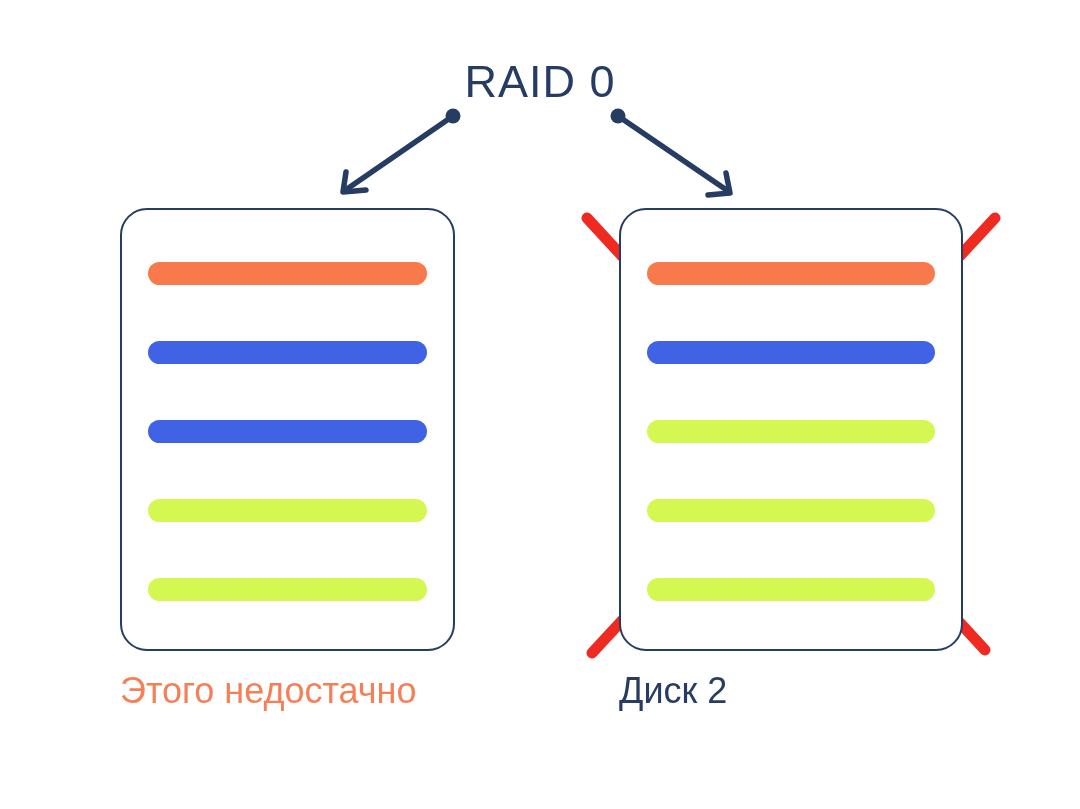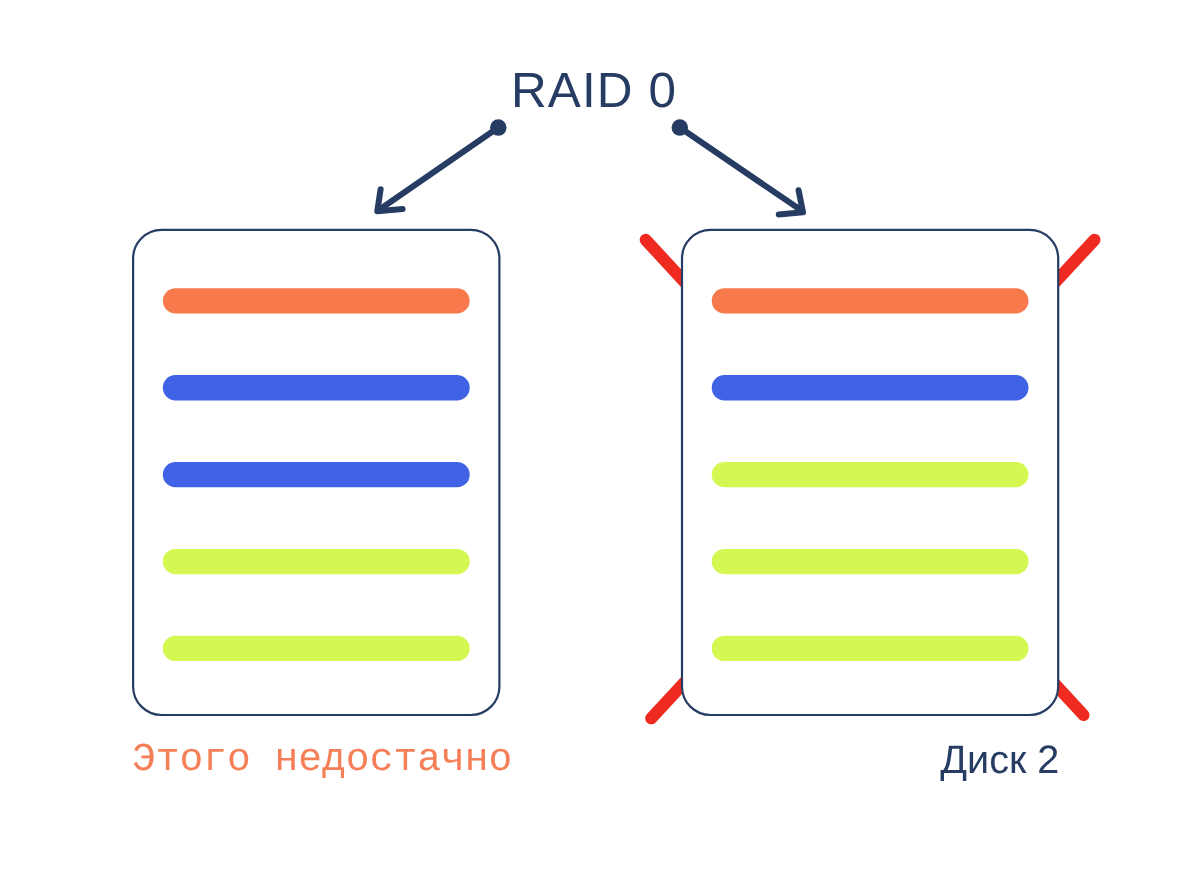--- a/index.html
+++ b/index.html
@@ -73,26 +73,25 @@
     position: absolute;
     top: 671px;
     font-size: 36px;
     line-height: 39px;
     font-weight: 400;
   }
   .caption-left {
     left: 120px;
     color: var(--caption_orange, #f58057);
     text-align: center;
-    font-family: Liberation Mono, monospace;
   }
   .caption-right {
     left: 619px;
     width: 344px;
-    text-align: right;
+    text-align: left;
     color: var(--navy, #263c63);
   }
 </style>
 </head>
 <body>
 
 <div class="canvas">
 
   <h1 class="title">RAID 0</h1>
 

